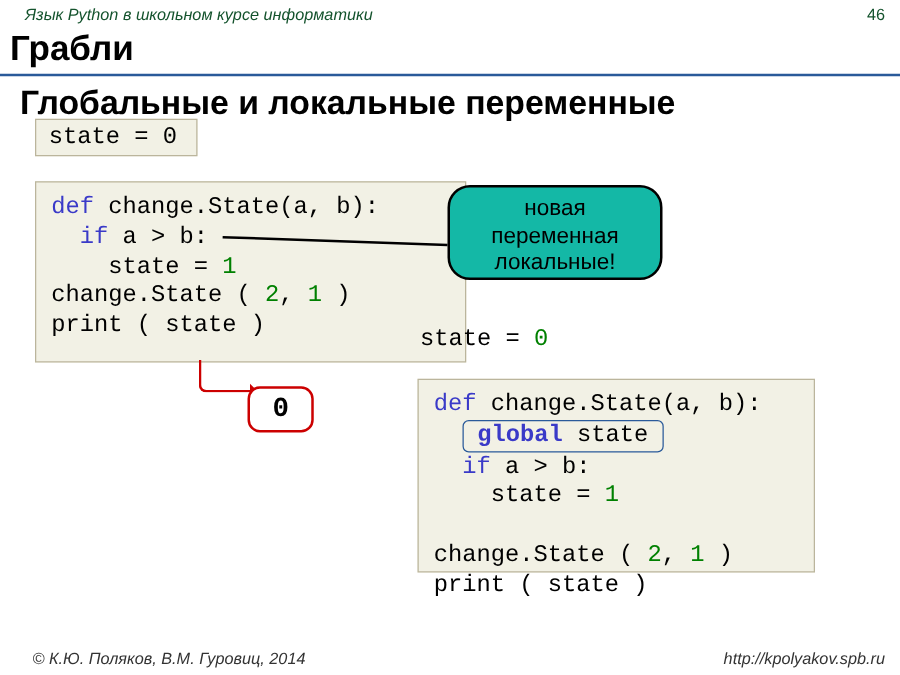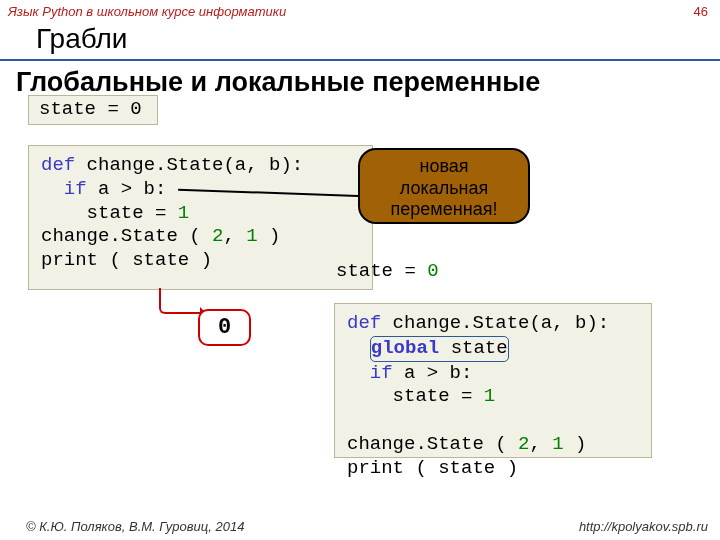--- a/index.html
+++ b/index.html
@@ -8,30 +8,30 @@
     height: 540px;
     background: #fff;
     font-family: Arial, sans-serif;
     position: relative;
     overflow: hidden;
   }
   .header {
     display: flex;
     justify-content: space-between;
     align-items: center;
-    padding: 4px 12px 2px 8px;
+    padding: 4px 12px 2px 20px;
     font-style: italic;
     font-size: 13px;
-    color: #b91c1c;
+    color: #14532d;
   }
   .page-num { font-weight: normal; font-style: normal; }
   .title {
     font-size: 28px;
-    font-weight: normal;
-    padding: 2px 12px 4px 36px;
+    font-weight: bold;
+    padding: 2px 12px 4px 8px;
     border-bottom: 2px solid #2a5a9a;
     color: #000;
   }
   .subtitle {
     font-size: 27px;
     font-weight: bold;
     padding: 6px 16px 6px 16px;
     color: #000;
   }
   .code-box {
@@ -44,35 +44,35 @@
     line-height: 1.25;
     white-space: pre;
     color: #000;
   }
   .code-left1 { left: 28px; top: 95px; width: 130px; height: 30px; padding: 2px 10px; }
   .code-left2 { left: 28px; top: 145px; width: 345px; height: 145px; }
   .code-right { left: 334px; top: 303px; width: 318px; height: 155px; }
   .inline-box {
     display: inline-block;
     border: 1.5px solid #2a5a9a;
-    padding: 0 0;
+    padding: 0 11px;
     margin: 0;
     border-radius: 5px;
   }
   .kw-def { color: #3a3ac8; }
   .kw-if  { color: #3a3ac8; }
   .kw-global { color: #3a3ac8; font-weight: bold; }
   .num { color: #008000; }
   .callout {
     position: absolute;
     left: 358px;
     top: 148px;
     width: 172px;
     height: 76px;
-    background: #a16207;
+    background: #14b8a6;
     border: 2px solid #000;
     border-radius: 18px;
     font-size: 18px;
     text-align: center;
     line-height: 1.2;
     padding-top: 6px;
     font-family: Arial, sans-serif;
     color: #000;
   }
   .callout-tail {
@@ -157,22 +157,22 @@
 <div class="code-box code-left1"><span>state = 0</span></div>
 
 <div class="code-box code-left2"><span class="kw-def">def</span><span> change.State(a, b):</span>
 <span class="kw-if">  if</span><span> a &gt; b:</span>
 <span>    state = </span><span class="num">1</span>
 <span>change.State ( </span><span class="num">2</span><span>, </span><span class="num">1</span><span> )</span>
 <span>print ( state )</span></div>
 
 <div class="callout">
   <div>новая</div>
-  <div>локальная</div>
-  <div>переменная!</div>
+  <div>переменная</div>
+  <div>локальные!</div>
 </div>
 <div class="callout-tail"></div>
 
 <div class="result-arrow"></div>
 <div class="result-badge">0</div>
 
 <div class="state-line"><span>state = </span><span class="num">0</span></div>
 
 <div class="code-box code-right"><span class="kw-def">def</span><span> change.State(a, b):</span>
   <span class="inline-box"><span class="kw-global">global</span><span> state</span></span>

